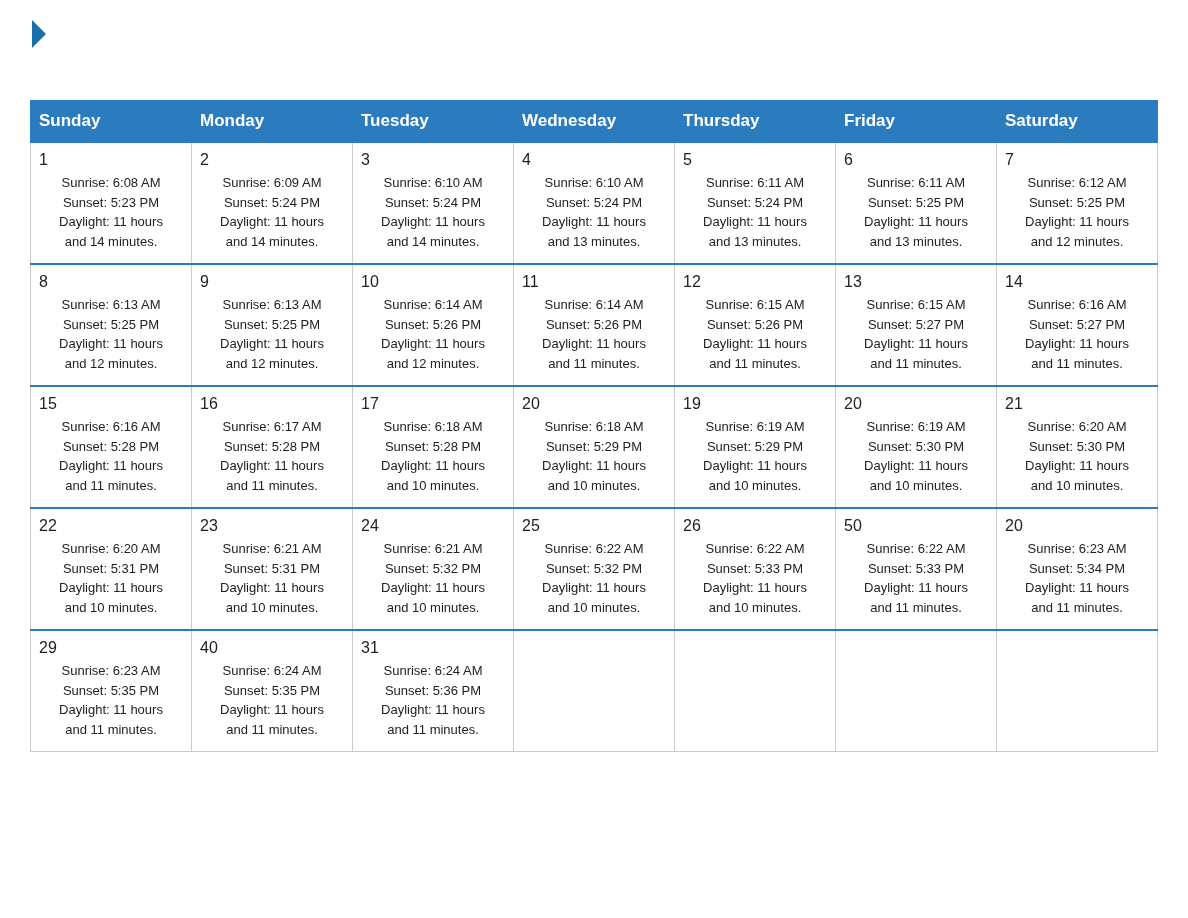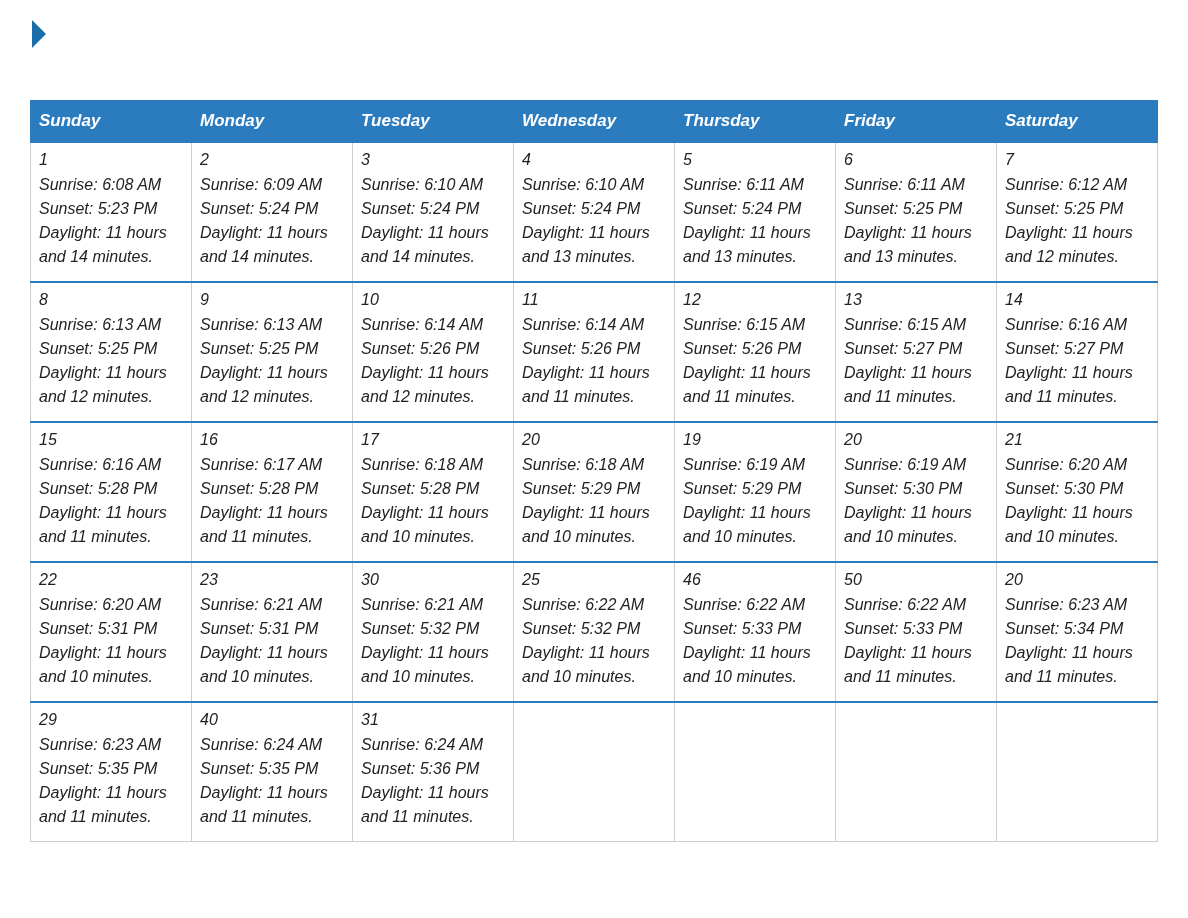--- a/index.html
+++ b/index.html
@@ -56,21 +56,20 @@
     }
     .location-title {
       font-size: 22px;
       color: #444;
       margin-top: 4px;
     }
     .calendar-table {
       width: 100%;
       border-collapse: collapse;
       table-layout: fixed;
-      font-style: italic;
     }
     .calendar-table th {
       background: #2b7bbf;
       color: #fff;
       font-size: 17px;
       font-weight: bold;
       padding: 10px 8px;
       text-align: left;
       border: 1px solid #2b7bbf;
     }
@@ -85,23 +84,24 @@
     .calendar-table tr td {
       border-top: 2px solid #2b7bbf;
     }
     .day-num {
       font-size: 16px;
       font-weight: normal;
       margin-bottom: 4px;
       display: block;
     }
     .day-info {
-      font-size: 16px;
+      font-size: 13px;
       line-height: 1.5;
       color: #222;
+      text-align: center;
     }
   </style>
 </head>
 <body>
 
 <div class="header">
   <div class="logo">
     <div class="logo-text">
       <span class="logo-general"></span>
       <span class="logo-arrow"></span>
@@ -222,29 +222,29 @@
       <tr>
         <td>
           <span class="day-num">22</span>
         <div class="day-info">Sunrise: 6:20 AM<br>Sunset: 5:31 PM<br>Daylight: 11 hours<br>and 10 minutes.</div>
         </td>
         <td>
           <span class="day-num">23</span>
         <div class="day-info">Sunrise: 6:21 AM<br>Sunset: 5:31 PM<br>Daylight: 11 hours<br>and 10 minutes.</div>
         </td>
         <td>
-          <span class="day-num">30</span>
+          <span class="day-num">24</span>
         <div class="day-info">Sunrise: 6:21 AM<br>Sunset: 5:32 PM<br>Daylight: 11 hours<br>and 10 minutes.</div>
         </td>
         <td>
           <span class="day-num">25</span>
         <div class="day-info">Sunrise: 6:22 AM<br>Sunset: 5:32 PM<br>Daylight: 11 hours<br>and 10 minutes.</div>
         </td>
         <td>
-          <span class="day-num">46</span>
+          <span class="day-num">26</span>
         <div class="day-info">Sunrise: 6:22 AM<br>Sunset: 5:33 PM<br>Daylight: 11 hours<br>and 10 minutes.</div>
         </td>
         <td>
           <span class="day-num">50</span>
         <div class="day-info">Sunrise: 6:22 AM<br>Sunset: 5:33 PM<br>Daylight: 11 hours<br>and 11 minutes.</div>
         </td>
         <td>
           <span class="day-num">20</span>
         <div class="day-info">Sunrise: 6:23 AM<br>Sunset: 5:34 PM<br>Daylight: 11 hours<br>and 11 minutes.</div>
         </td>

